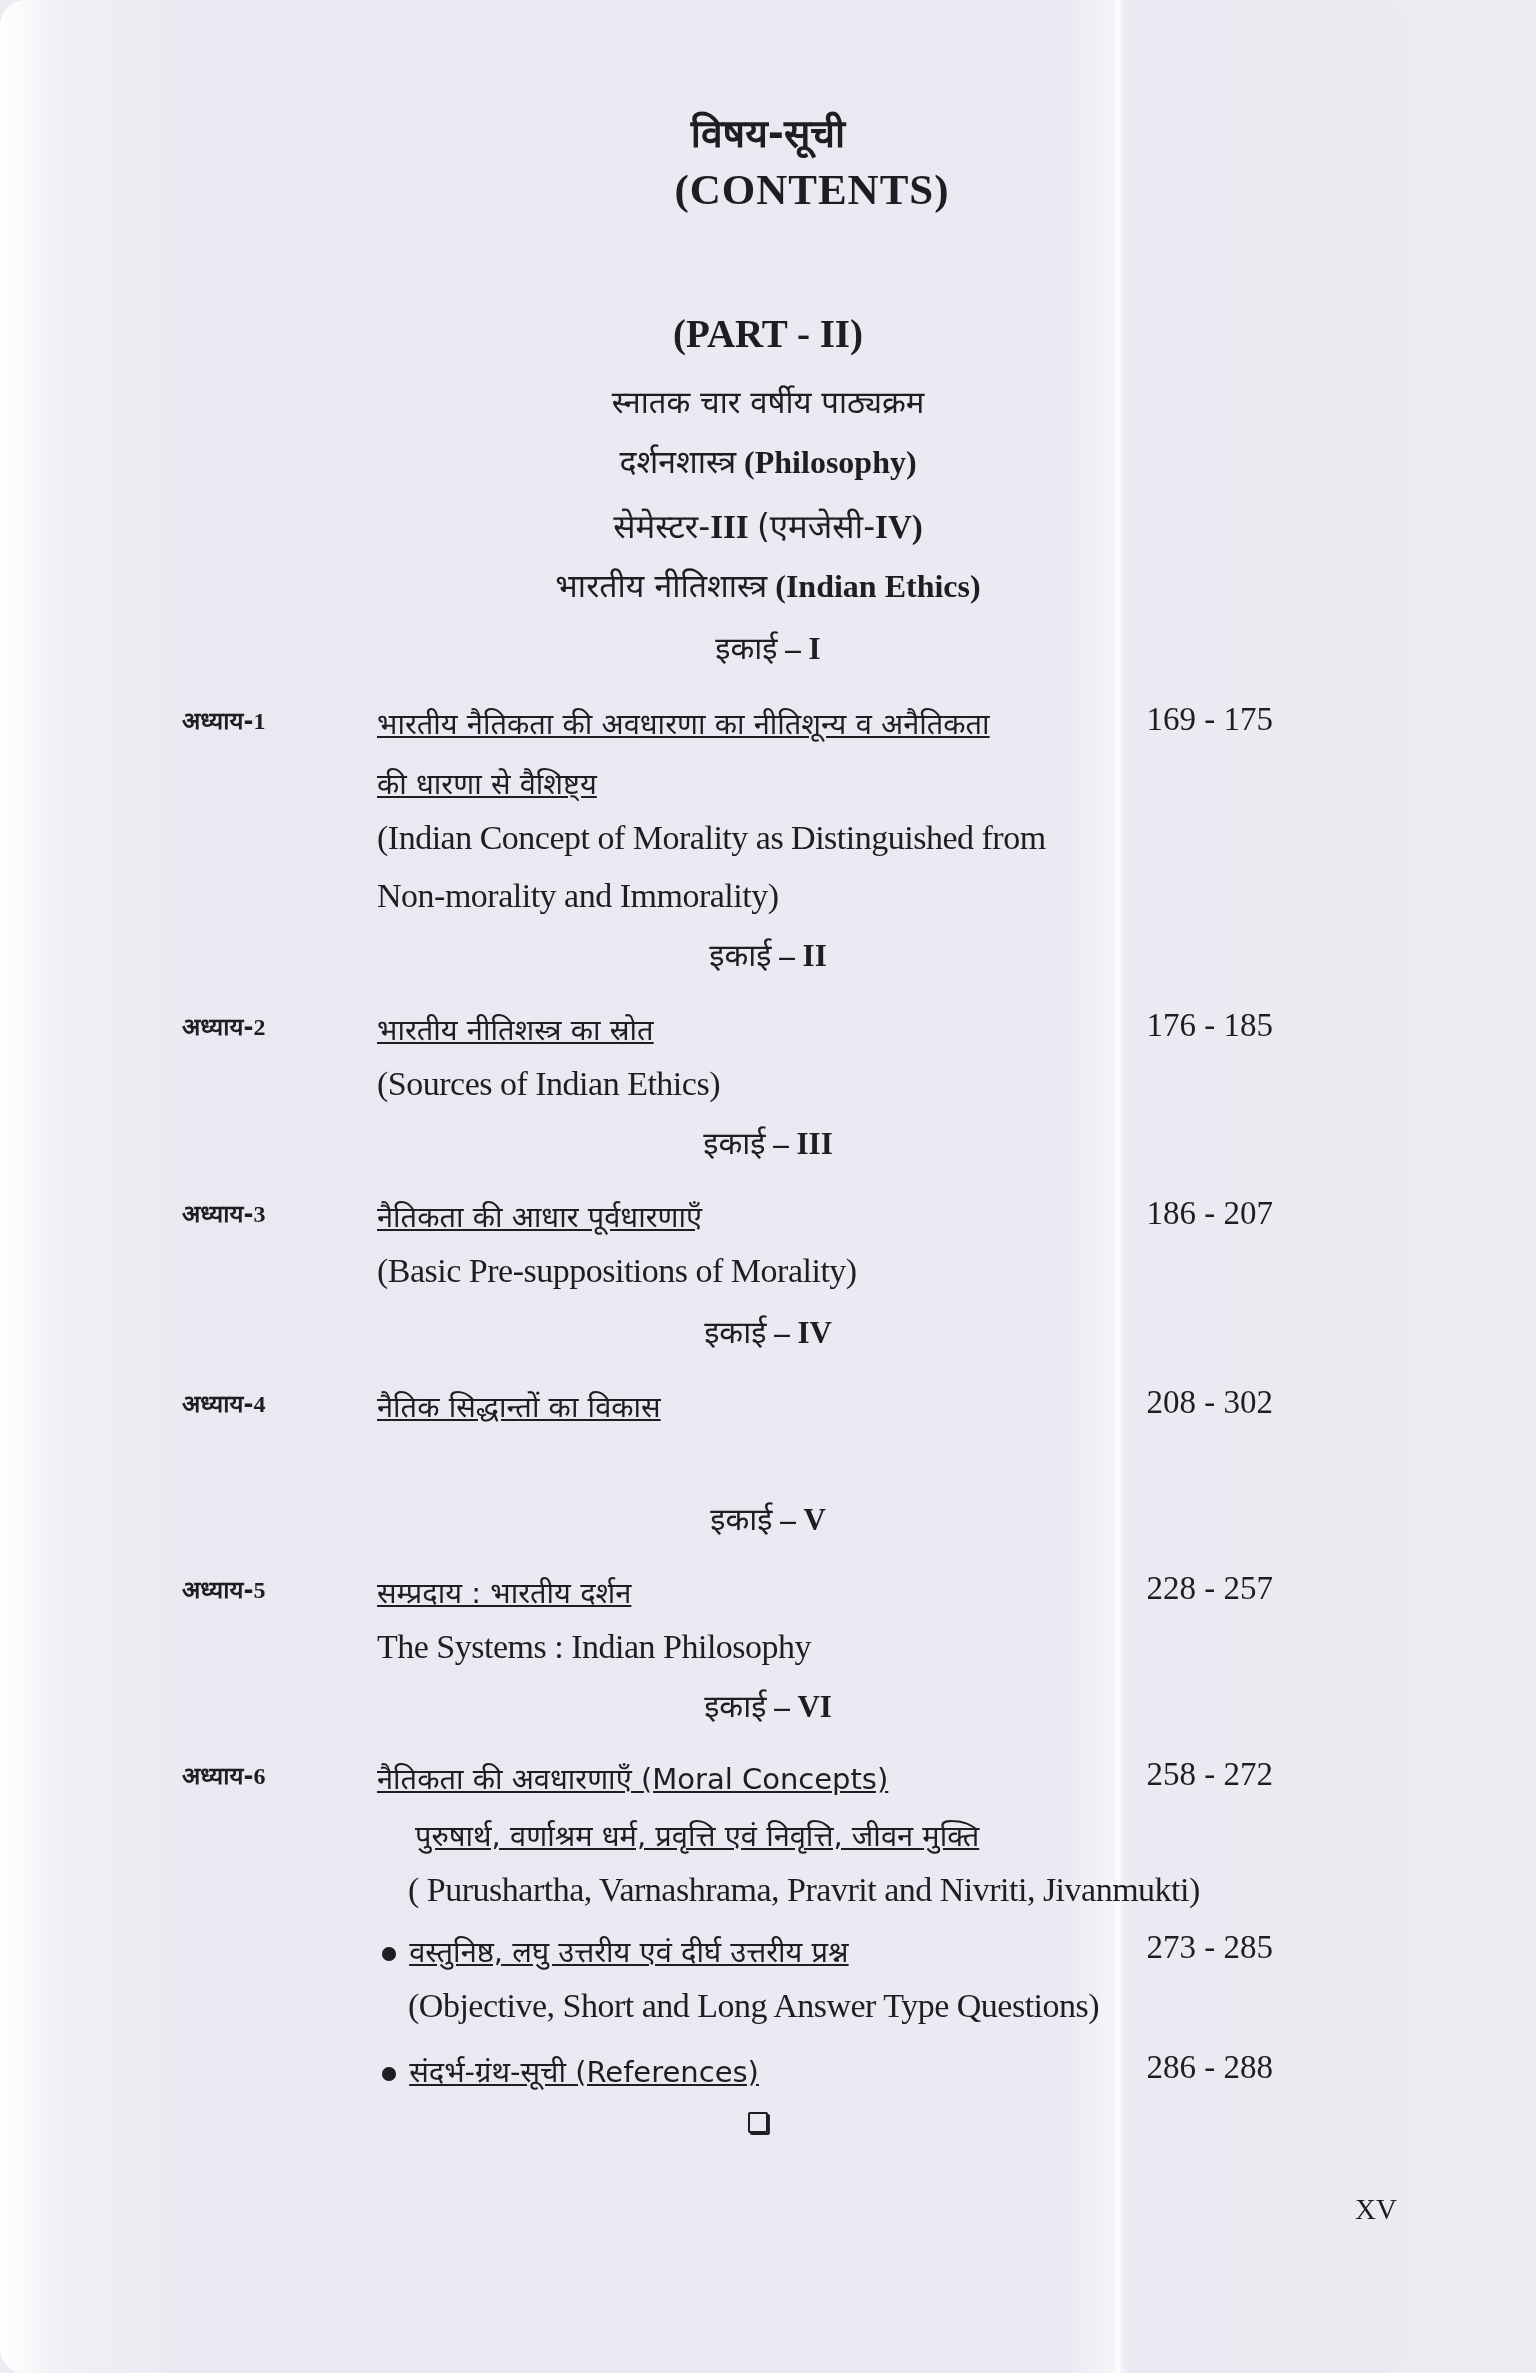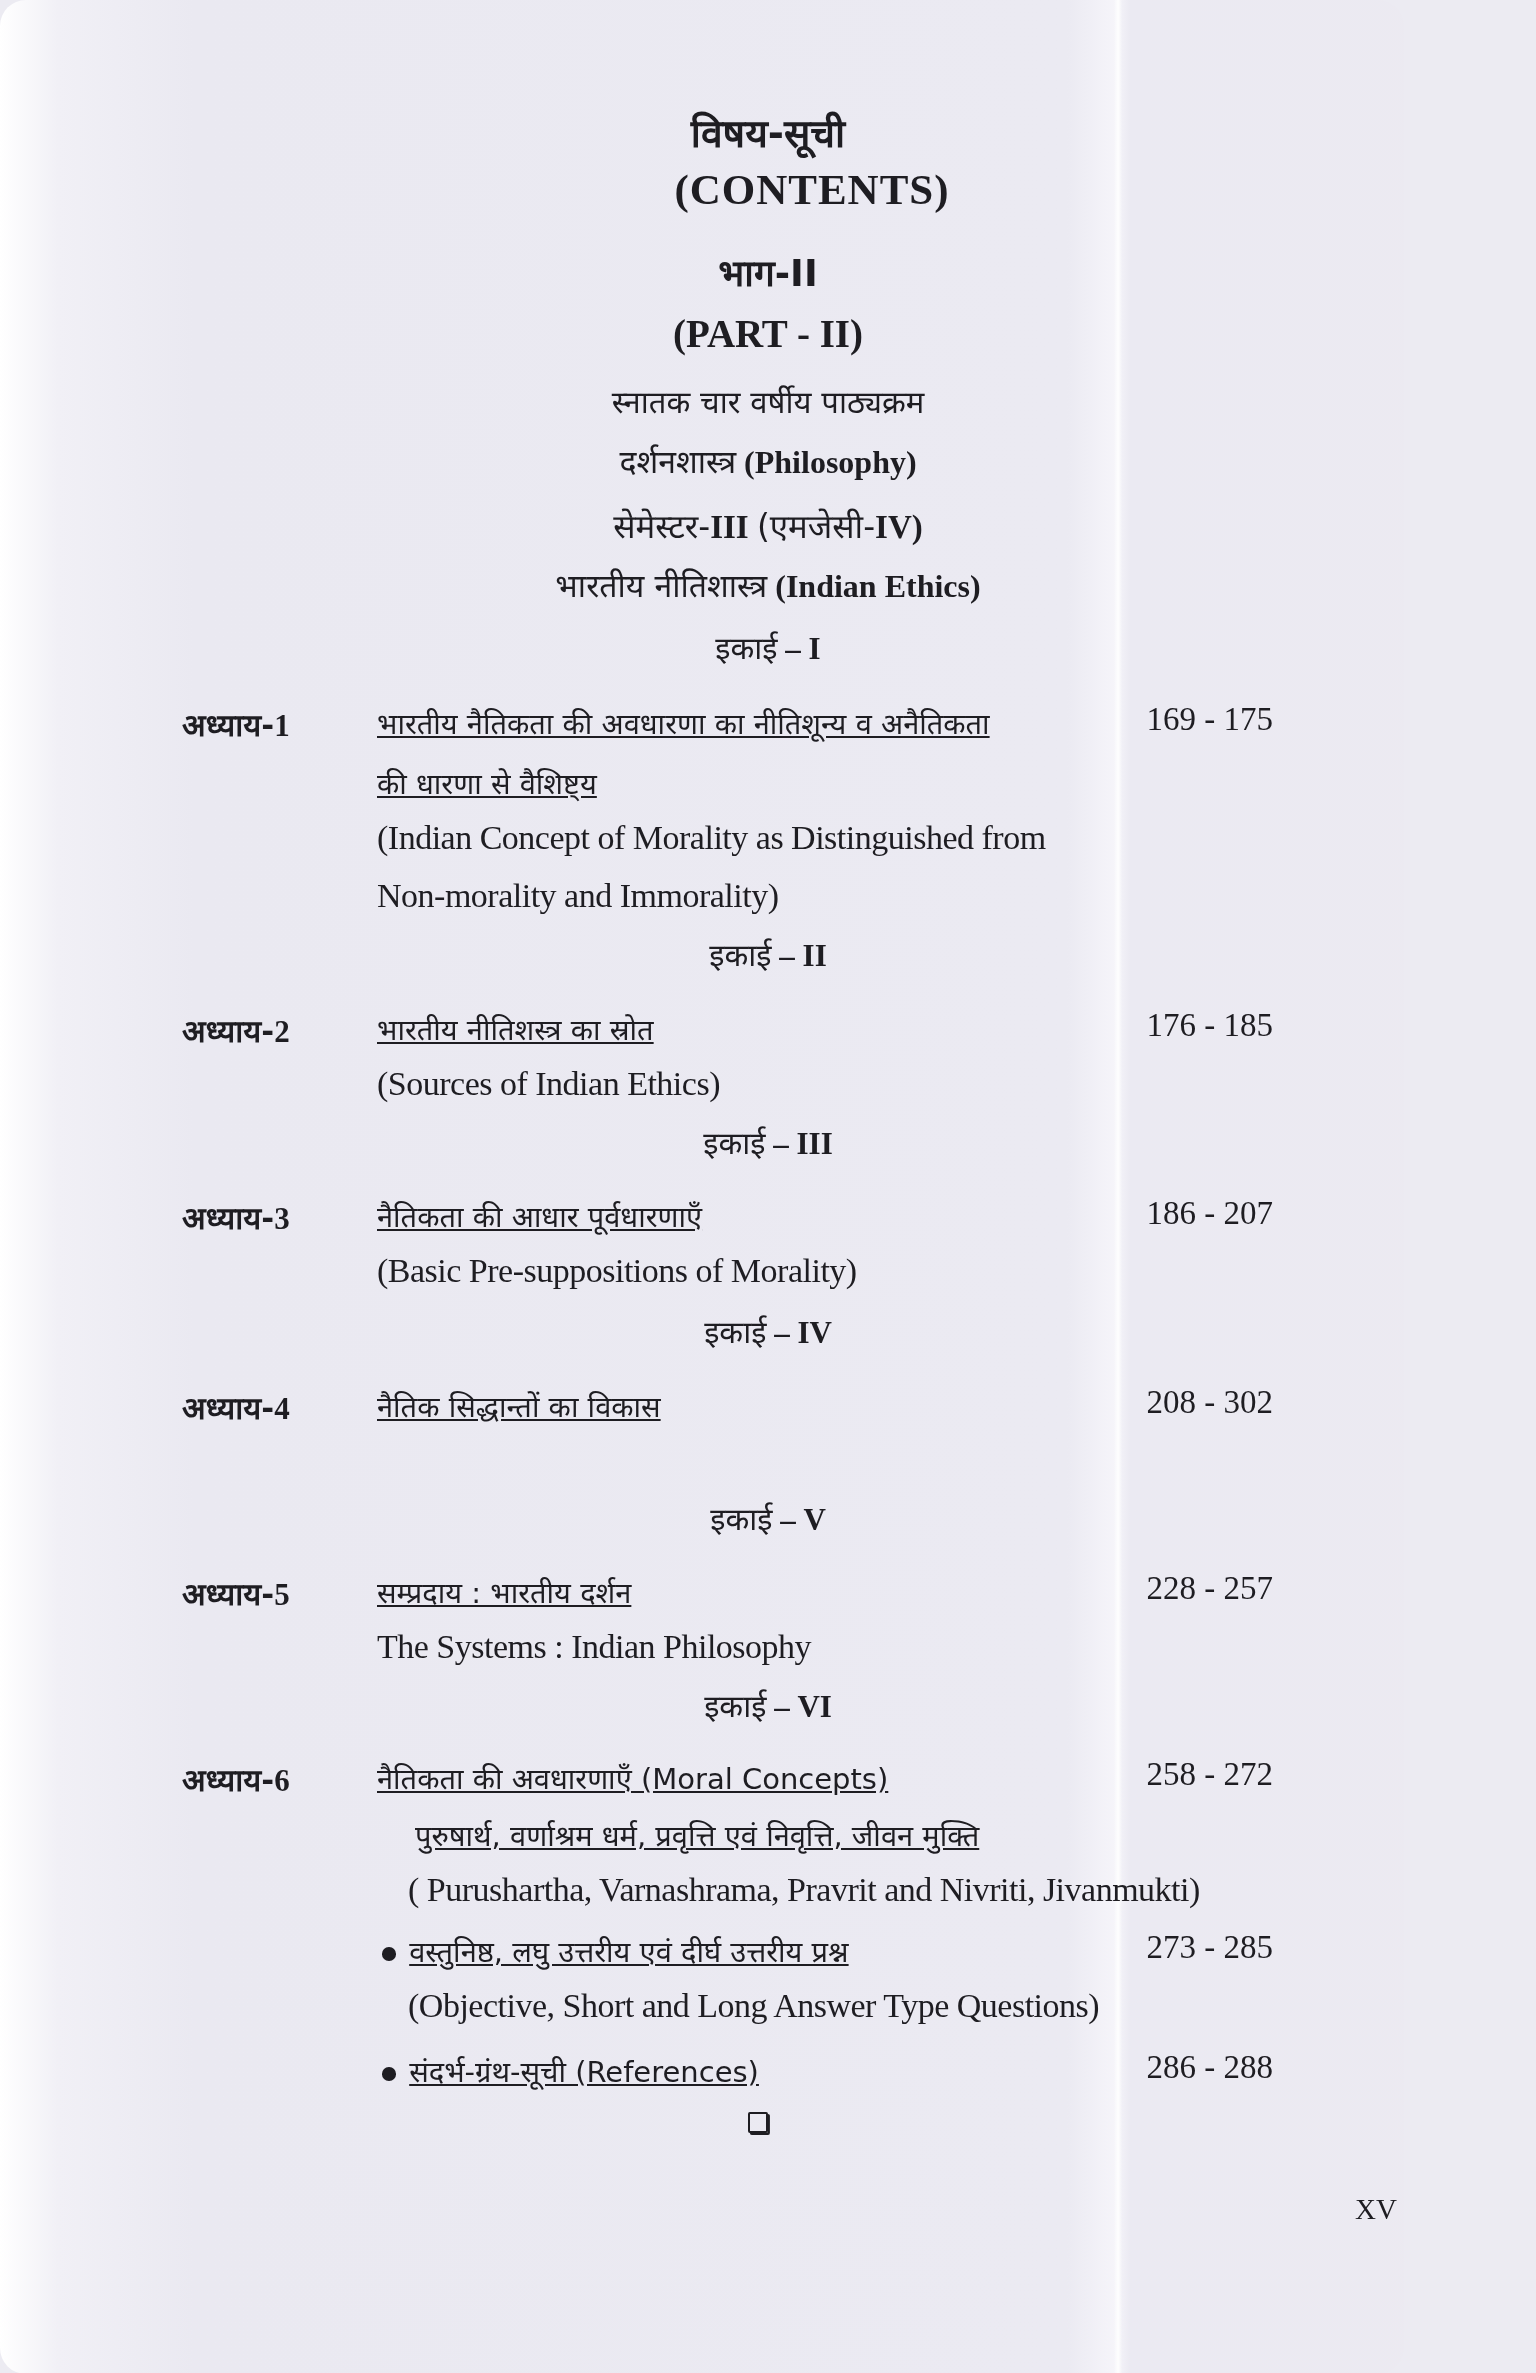--- a/index.html
+++ b/index.html
@@ -27,21 +27,21 @@
   .part-en { top: 311px; font-size: 39px; font-weight: bold; }
   .course { top: 380px; font-size: 31px; }
   .subject { top: 439px; font-size: 32px; }
   .semester { top: 503px; font-size: 33px; }
   .paper { top: 563px; font-size: 32px; }
   .bold-en { font-weight: bold; font-family: "Liberation Serif", serif; }
   .unit { font-size: 31px; }
   .unit .num { font-family: "Liberation Serif", serif; font-weight: bold; }
 
   .chap-label {
-    position: absolute; left: 182px; font-size: 31px; font-weight: bold;
+    position: absolute; left: 182px; font-size: 24px; font-weight: bold;
     font-family: "DejaVu Sans", sans-serif;
   }
   .chap-label .n { font-family: "Liberation Serif", serif; }
   .line {
     position: absolute; left: 377px; font-size: 31px; white-space: nowrap;
   }
   .line.hi { font-family: "DejaVu Sans", sans-serif; font-size: 29px; text-decoration: underline; }
   .line.en { font-family: Liberation Serif, serif; font-size: 34px; letter-spacing: -0.5px; }
   .pages {
     position: absolute; right: 131px; font-size: 33px; white-space: nowrap;
@@ -61,21 +61,20 @@
   }
 </style>
 </head>
 <body>
 
 <div class="page">
   <div class="fold"></div>
 
   <div class="center t-hi title-hi">विषय-सूची</div>
   <div class="center title-en">(CONTENTS)</div>
-  <div class="center t-hi part-hi">भाग-II</div>
   <div class="center part-en">(PART - II)</div>
   <div class="center t-hi course">स्नातक चार वर्षीय पाठ्यक्रम</div>
   <div class="center subject">
     <span class="t-hi">दर्शनशास्त्र</span>
     <span class="bold-en">(Philosophy)</span>
   </div>
   <div class="center semester">
     <span class="t-hi">सेमेस्टर-</span><span class="bold-en">III</span>
     <span class="t-hi">(एमजेसी-</span><span class="bold-en">IV)</span>
   </div>

